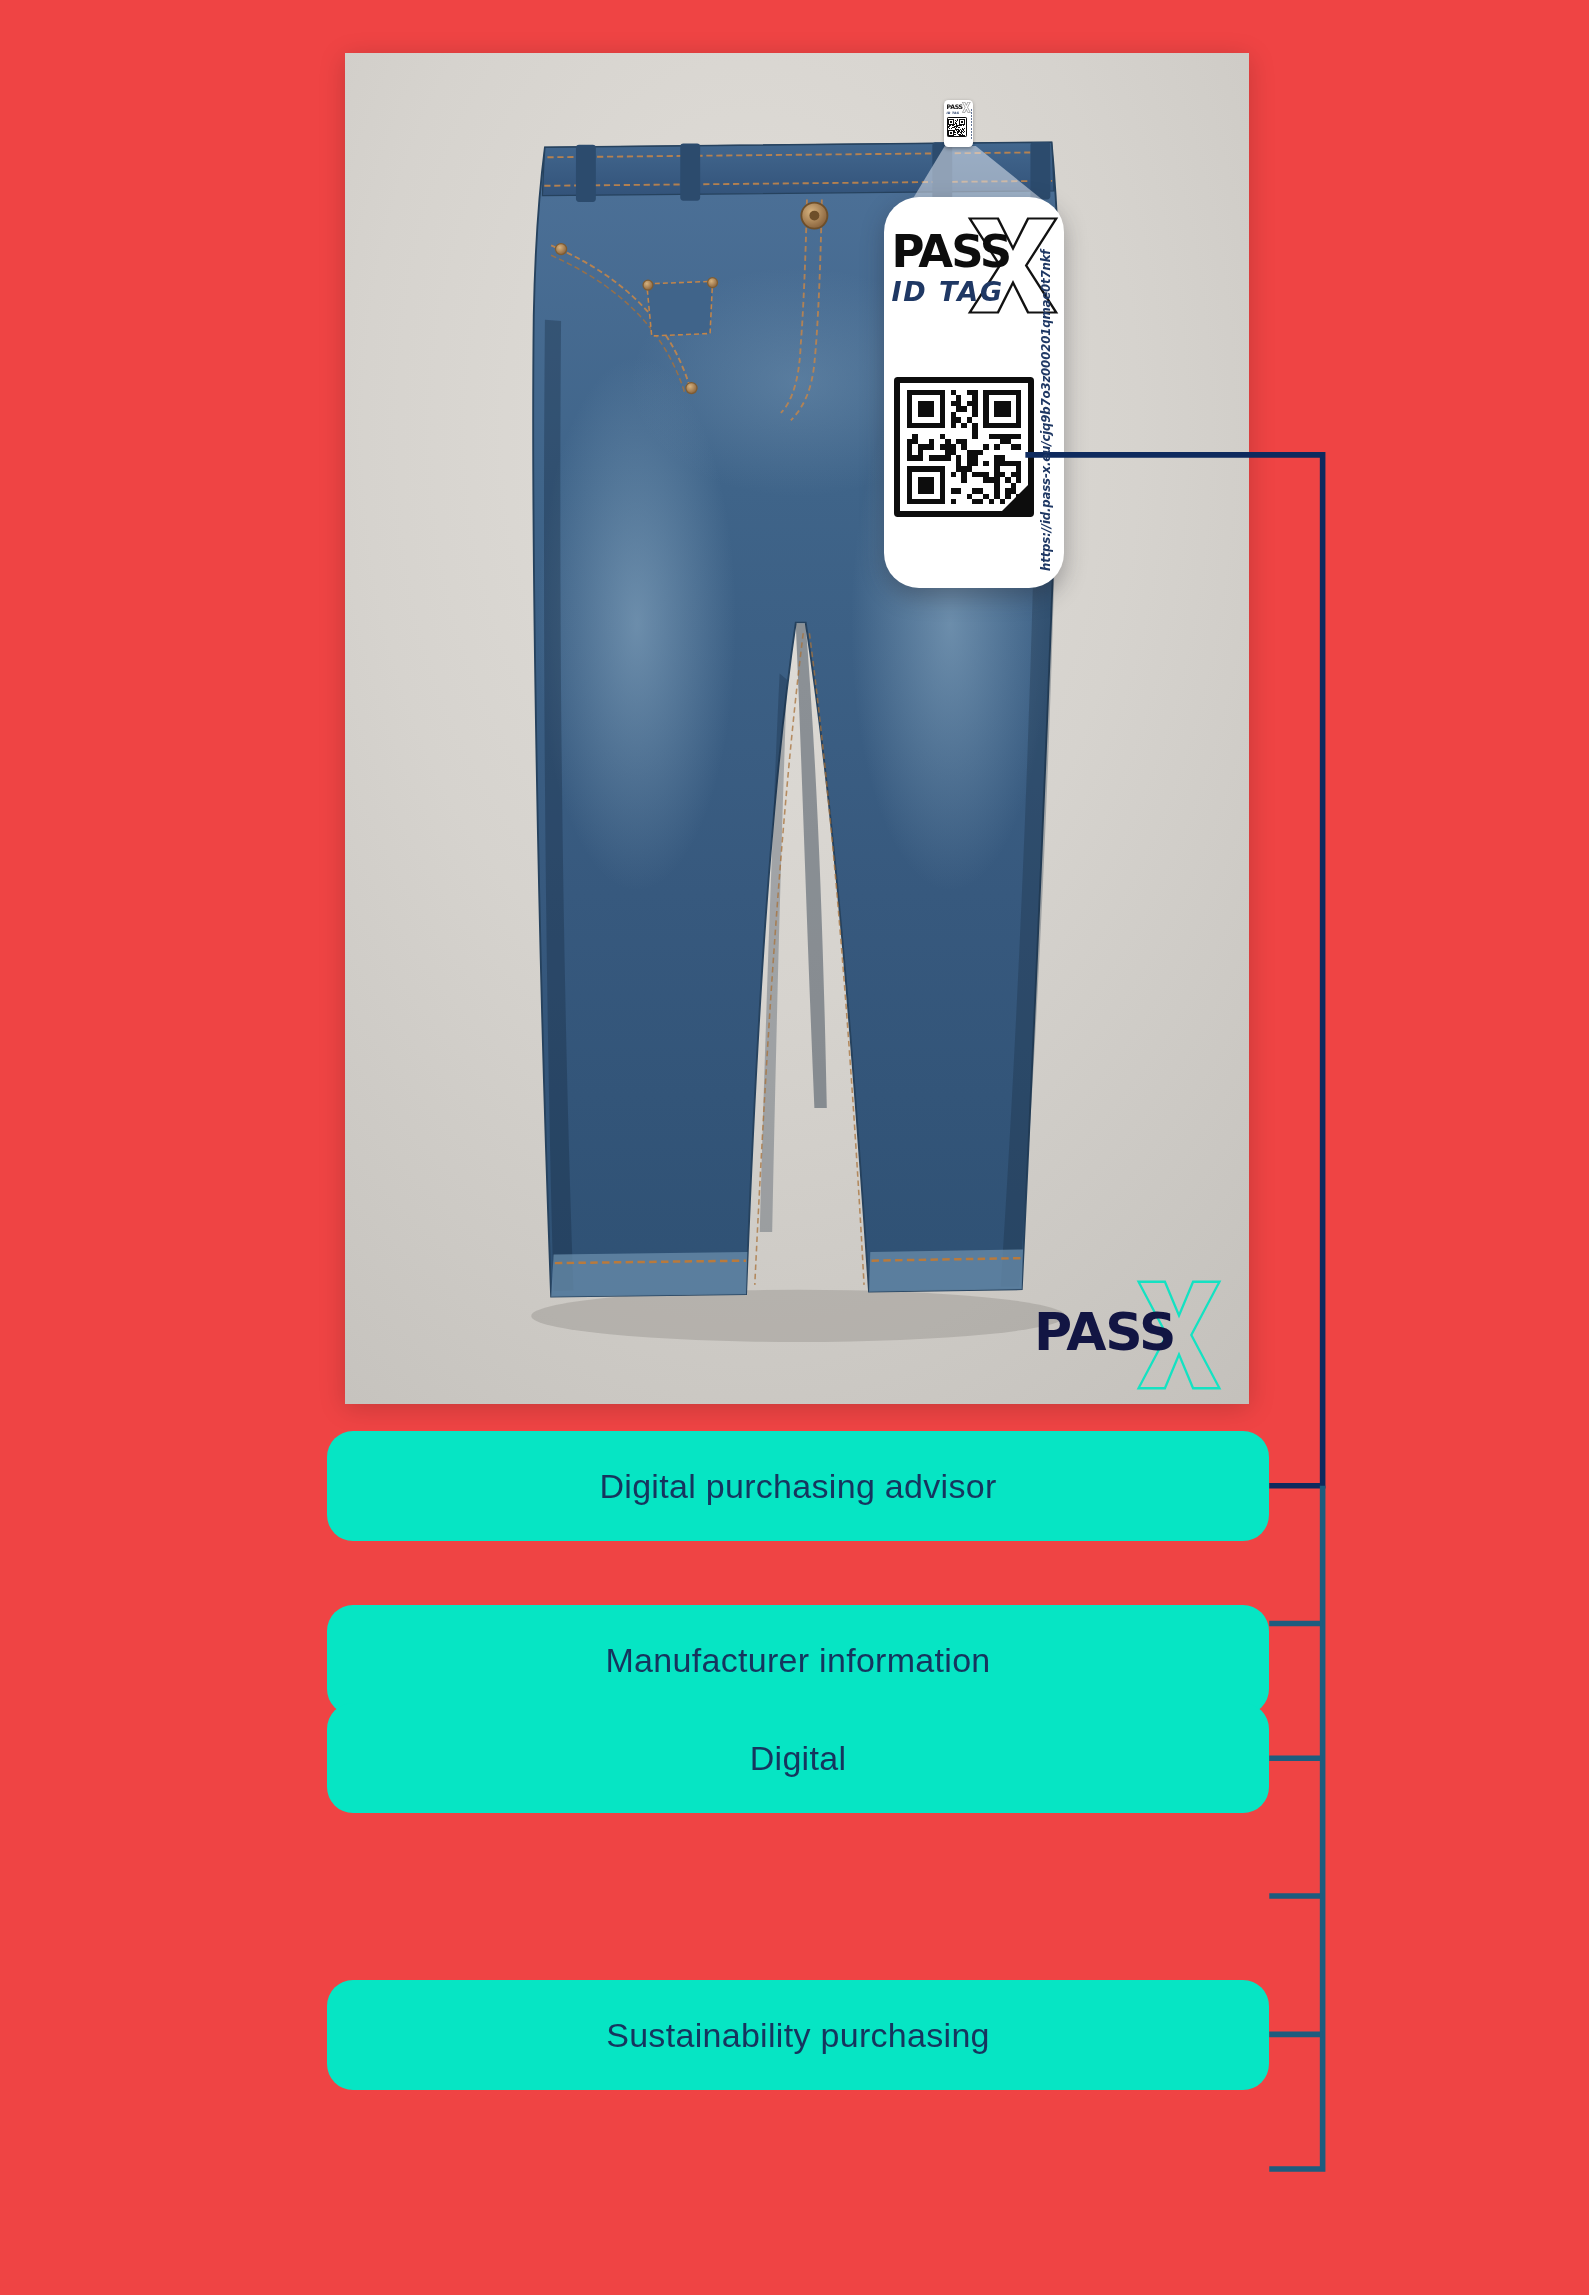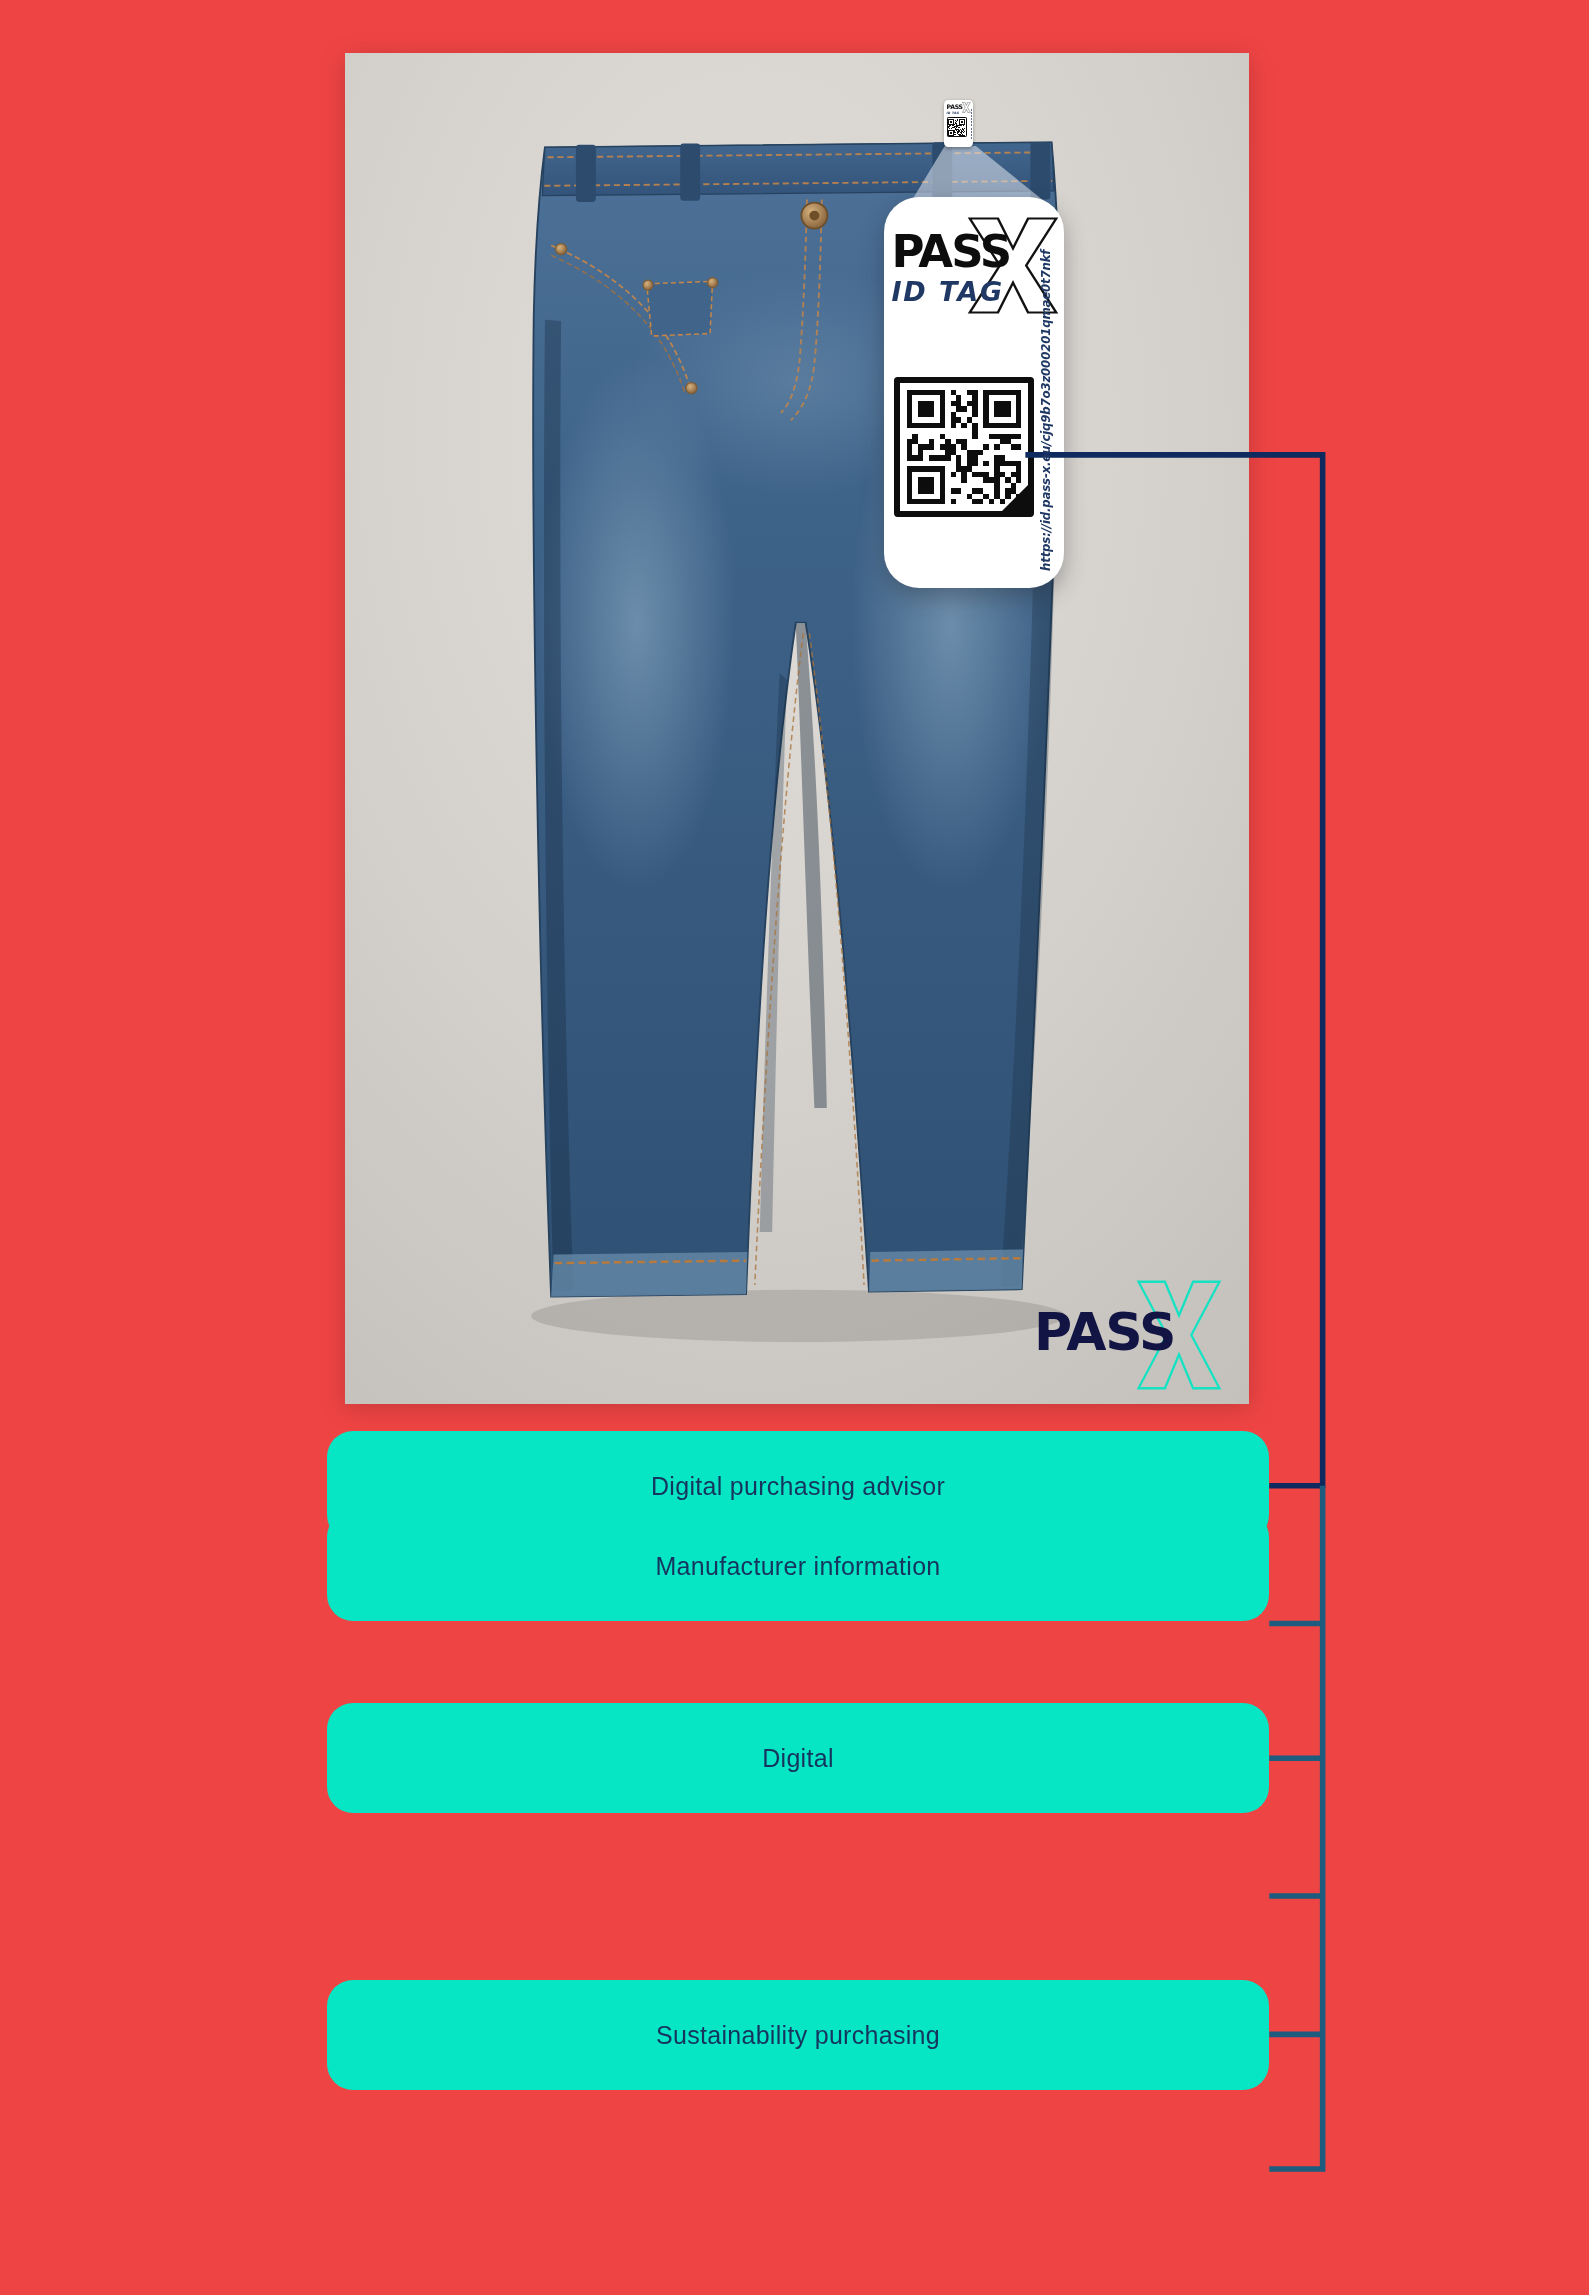--- a/index.html
+++ b/index.html
@@ -55,21 +55,21 @@
   .photo-logo .brand{position:absolute;left:16px;top:30px;font-family:"DejaVu Sans",sans-serif;
        font-weight:bold;font-size:52px;line-height:52px;letter-spacing:-1.2px;color:var(--logo-navy);}
 
   
   .connectors{position:absolute;left:0;top:0;width:1589px;height:2295px;z-index:5;pointer-events:none;}
 
   
   .menu-button{position:absolute;left:327px;width:942px;height:110px;background:var(--accent);
        border-radius:26px;display:flex;align-items:center;justify-content:center;cursor:pointer;
        z-index:6;border:none;}
-  .menu-button span{font-family:"Liberation Sans",sans-serif;font-size:25px;color:var(--button-text);
+  .menu-button span{font-family:"Liberation Sans",sans-serif;font-size:34px;color:var(--button-text);
        letter-spacing:0.3px;}
 </style>
 </head>
 <body>
 
 <div class="stage">
 
   <div class="photo">
     <svg viewBox="0 0 1456 2177" preserveAspectRatio="none">
       <defs>
@@ -628,21 +628,21 @@
 
   <svg class="connectors" viewBox="0 0 2560 3698" width="1589" height="2295">
     <path d="M1652,733 L2131,733 L2131,2394 L2045,2394" fill="none" stroke="var(--line-navy)" stroke-width="9"></path>
     <path d="M2131,2394 L2131,3495 L2045,3495" fill="none" stroke="var(--line-steel)" stroke-width="9"></path>
     <path d="M2045,2616 H2131 M2045,2833 H2131 M2045,3055 H2131 M2045,3278 H2131" stroke="var(--line-steel)" stroke-width="9"></path>
   </svg>
 
   <button class="menu-button" style="top:1431px">
     <span>Digital purchasing advisor</span>
   </button>
-  <button class="menu-button" style="top:1511px">
+  <button class="menu-button" style="top:1605px">
     <span>Manufacturer information</span>
   </button>
   <button class="menu-button" style="top:1703px">
     <span>Digital</span>
   </button>
   <button class="menu-button" style="top:1980px">
     <span>Sustainability purchasing</span>
   </button>
 
 </div>

